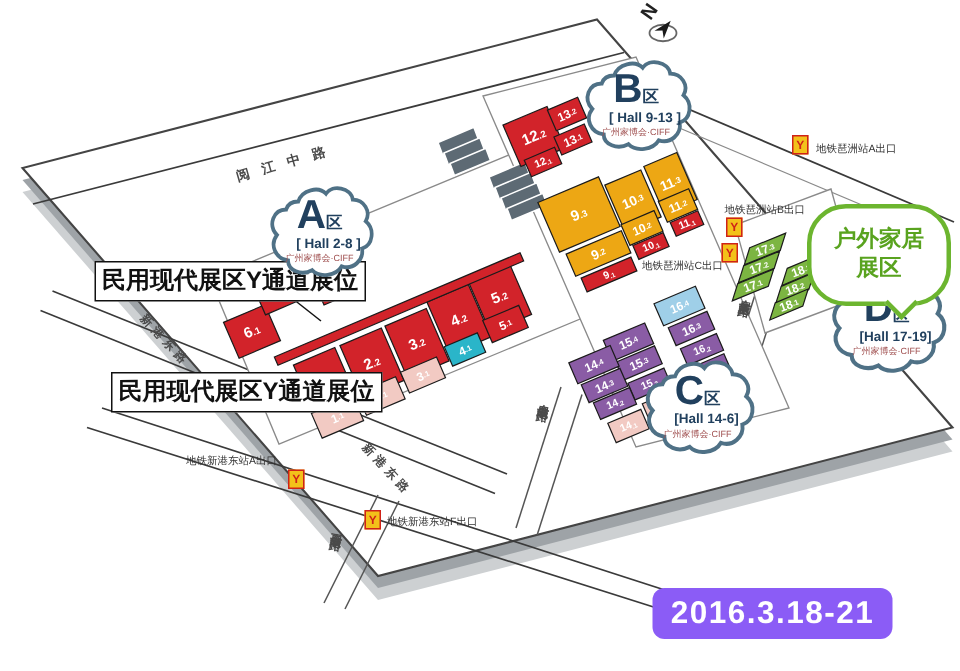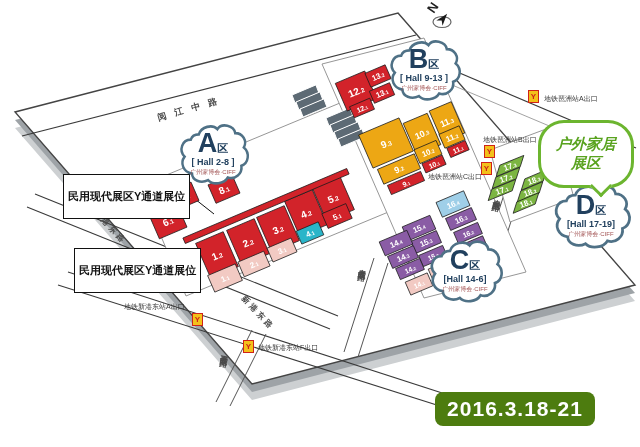--- a/index.html
+++ b/index.html
@@ -7,39 +7,39 @@
          font-family:"Liberation Sans","DejaVu Sans",sans-serif;}
   #map-svg,#overlay{position:absolute;left:0;top:0;width:640px;height:447px;}
   #overlay{pointer-events:none;}
   .street-label{position:absolute;font-size:8px;font-weight:bold;color:#4a4a4a;
                 transform-origin:0 0;white-space:nowrap;letter-spacing:3px;}
   .street-label.vert{writing-mode:vertical-rl;letter-spacing:1px;}
   .metro-icon{position:absolute;width:11px;height:13px;background:#f3c11a;border:1.5px solid #cf2218;
               box-sizing:border-box;display:flex;align-items:center;justify-content:center;
               color:#cf2218;font-weight:bold;font-size:8px;line-height:1;}
   .metro-label{position:absolute;font-size:7px;color:#333;white-space:nowrap;}
-  .callout{position:absolute;background:#fff;border:1.6px solid #111;font-size:11px;font-weight:bold;
-           color:#111;padding:14px 4px;white-space:nowrap;z-index:5;text-align:center;}
+  .callout{position:absolute;background:#fff;border:1.6px solid #111;font-size:16px;font-weight:bold;
+           color:#111;padding:2px 4px;white-space:nowrap;z-index:5;text-align:center;}
   .cloud{position:absolute;z-index:6;}
   .cloud svg{position:absolute;left:0;top:0;width:100%;height:100%;}
   .cloud-path{fill:#fff;stroke:#4f7186;stroke-width:4;}
   .cloud-content{position:relative;width:100%;height:100%;display:flex;flex-direction:column;
                  align-items:center;justify-content:center;z-index:2;}
   .cloud-line1{line-height:0.9;}
   .cloud-letter{font-size:27px;font-weight:bold;color:#21405e;}
   .cloud-zone{font-size:11px;font-weight:bold;color:#21405e;}
-  .cloud-range{font-size:9px;font-weight:bold;color:#21405e;margin-top:1px;white-space:nowrap;}
+  .cloud-range{font-size:9px;font-weight:bold;color:#21405e;margin-top:1px;white-space:nowrap;padding-left:12px;}
   .cloud-org{font-size:6px;color:#a05050;margin-top:1px;white-space:nowrap;}
   .bubble{position:absolute;z-index:6;background:#fff;border:3px solid #6cb52f;border-radius:26px;
           display:flex;flex-direction:column;align-items:center;justify-content:center;
           color:#59a31f;font-weight:bold;font-size:15px;line-height:1.25;text-align:center;}
   .bubble .tail{position:absolute;width:13px;height:13px;background:#fff;
           border-right:3px solid #6cb52f;border-bottom:3px solid #6cb52f;
           transform:rotate(45deg);bottom:-9px;left:58%;}
-  .date-badge{position:absolute;left:435px;top:392px;width:160px;height:34px;background:#4d7c0f;
+  .date-badge{position:absolute;left:435px;top:392px;width:160px;height:34px;background:#8b5cf6;
           border-radius:8px;color:#fff;font-weight:bold;font-size:21px;letter-spacing:1px;
           display:flex;align-items:center;justify-content:center;z-index:6;}
   .north{position:absolute;left:420px;top:0px;width:36px;height:34px;z-index:6;}
   .north .n-letter{position:absolute;left:8px;top:0px;font-size:13px;font-weight:bold;color:#222;
           transform:rotate(-55deg);}
   .north svg{position:absolute;left:10px;top:10px;}
 </style>
 </head>
 <body>
 
@@ -240,21 +240,21 @@
     <svg viewBox="0 0 120 104" preserveAspectRatio="none">
         <path class="cloud-path" d="M 37,22 C 41,10 59,6 67,14 C 74,4 94,8 96,20 C 108,20 116,32 110,42 C 120,50 118,66 106,70 C 108,82 96,92 84,88 C 78,98 60,100 52,92 C 40,98 26,92 26,82 C 12,80 6,66 14,56 C 4,46 10,30 24,30 C 26,24 32,22 37,22 Z"></path>
       </svg>
     <div class="cloud-content">
       <div class="cloud-line1"><span class="cloud-letter">D</span><span class="cloud-zone">区</span></div>
       <div class="cloud-range">[Hall 17-19]</div>
       <div class="cloud-org">广州家博会·CIFF</div>
     </div>
   </div>
 
-  <div class="bubble" style="left:538px;top:120px;width:90px;height:62px;font-style:italic;">
+  <div class="bubble" style="left:538px;top:136px;width:90px;height:62px;">
     <span>户外家居</span>
     <span>展区</span>
     <span class="tail"></span>
   </div>
 
   <div class="date-badge">2016.3.18-21</div>
 
 </div>
 
 </body></html>

